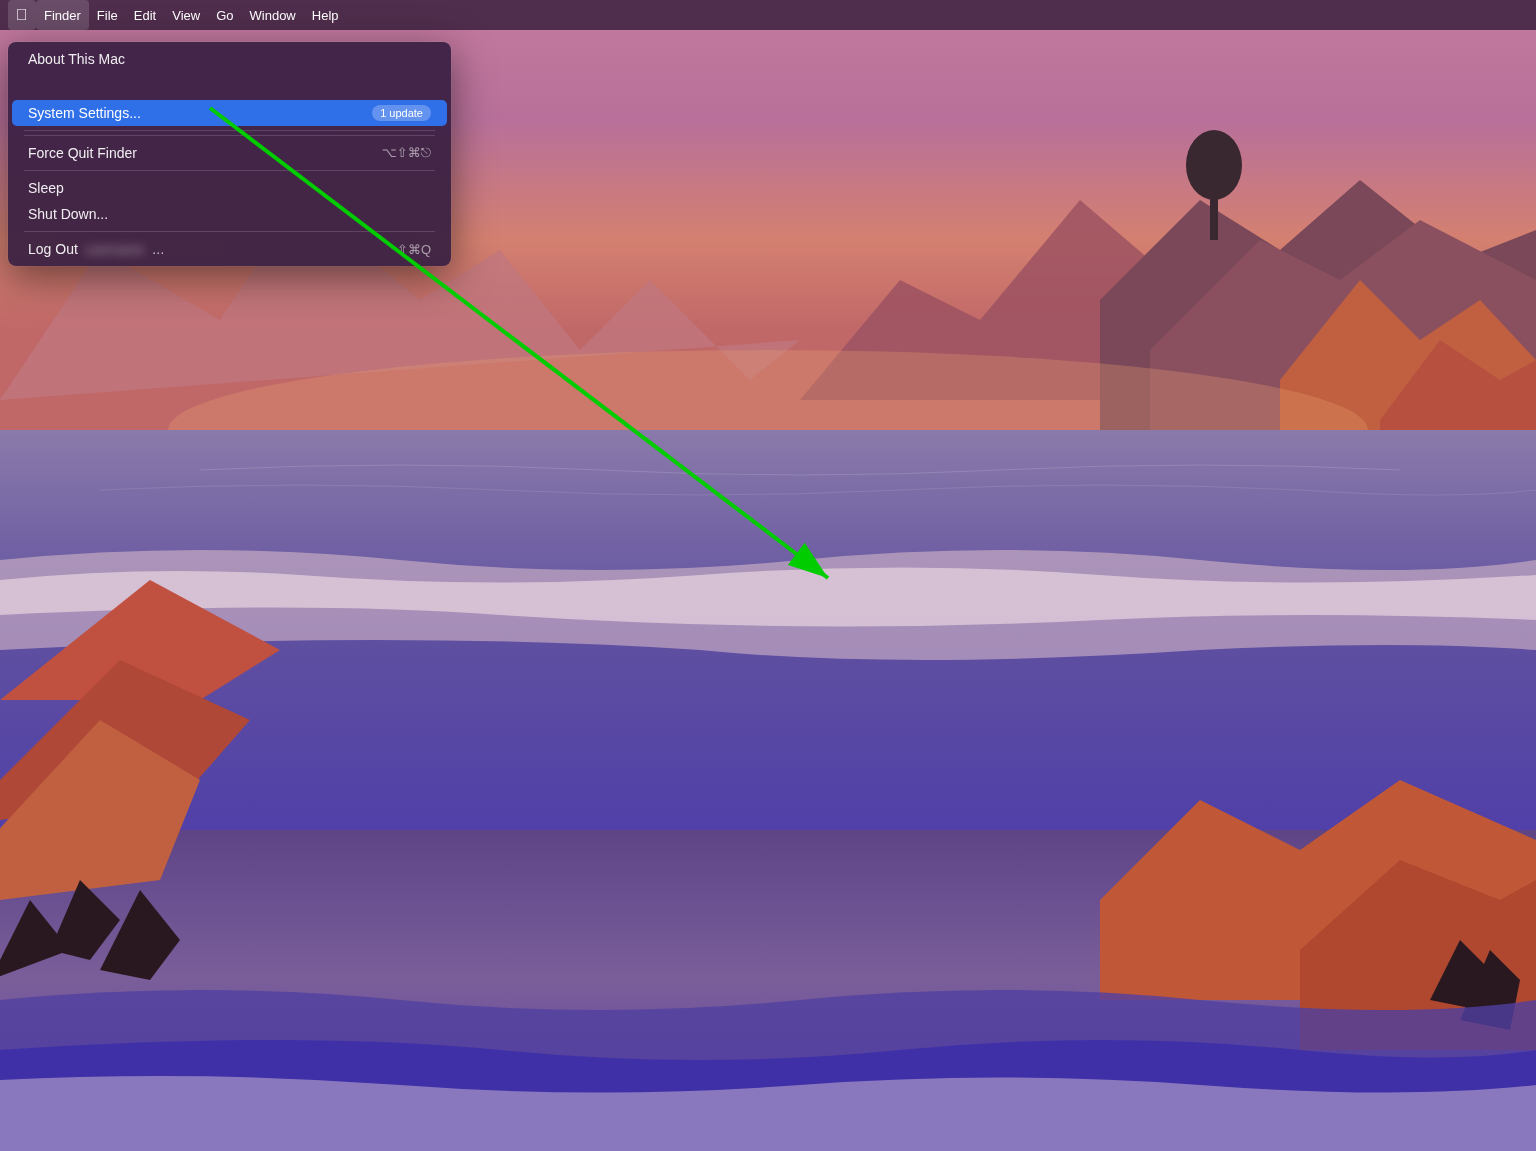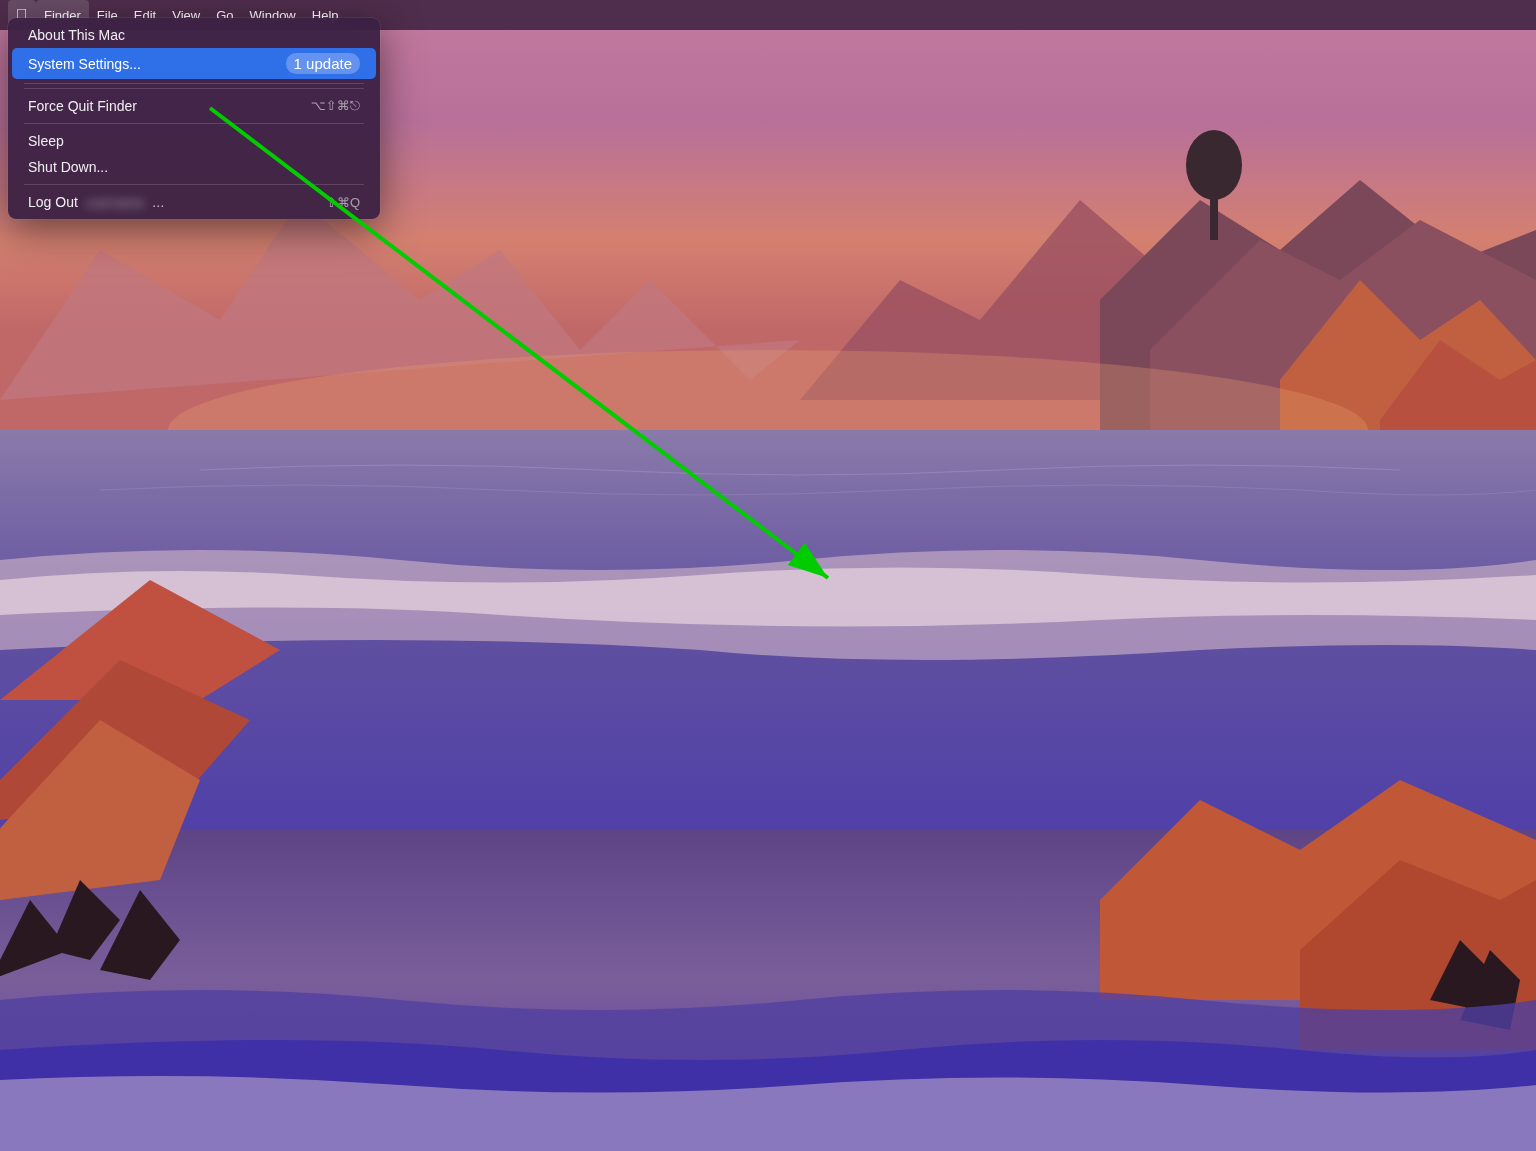--- a/index.html
+++ b/index.html
@@ -68,23 +68,23 @@
       border-radius: 4px;
     }
 
     .menubar-item.active {
       background: rgba(255,255,255,0.15);
     }
 
     
     .apple-menu {
       position: absolute;
-      top: 18px;
+      top: 42px;
       left: 8px;
-      width: 372px;
+      width: 443px;
       background: rgba(55, 30, 65, 0.92);
       backdrop-filter: blur(40px);
       border-radius: 8px;
       padding: 4px 0;
       z-index: 200;
       box-shadow: 0 10px 40px rgba(0,0,0,0.5), 0 0 0 0.5px rgba(255,255,255,0.15);
     }
 
     .menu-item {
       display: flex;
@@ -95,40 +95,41 @@
       font-size: 14px;
       cursor: default;
       border-radius: 5px;
       margin: 0 4px;
       min-height: 26px;
     }
 
     .menu-item.highlighted {
       background: #2f6fe8;
       color: white;
+      margin-top: 28px;
     }
 
     .menu-item-left {
       display: flex;
       align-items: center;
       gap: 8px;
     }
 
     .menu-item-right {
       display: flex;
       align-items: center;
       gap: 6px;
       color: rgba(255,255,255,0.75);
       font-size: 12px;
     }
 
     .update-badge {
       background: rgba(255,255,255,0.25);
       color: white;
-      font-size: 15px;
+      font-size: 11px;
       padding: 2px 8px;
       border-radius: 10px;
       font-weight: 500;
     }
 
     .menu-separator {
       height: 1px;
       background: rgba(255,255,255,0.15);
       margin: 4px 16px;
     }

